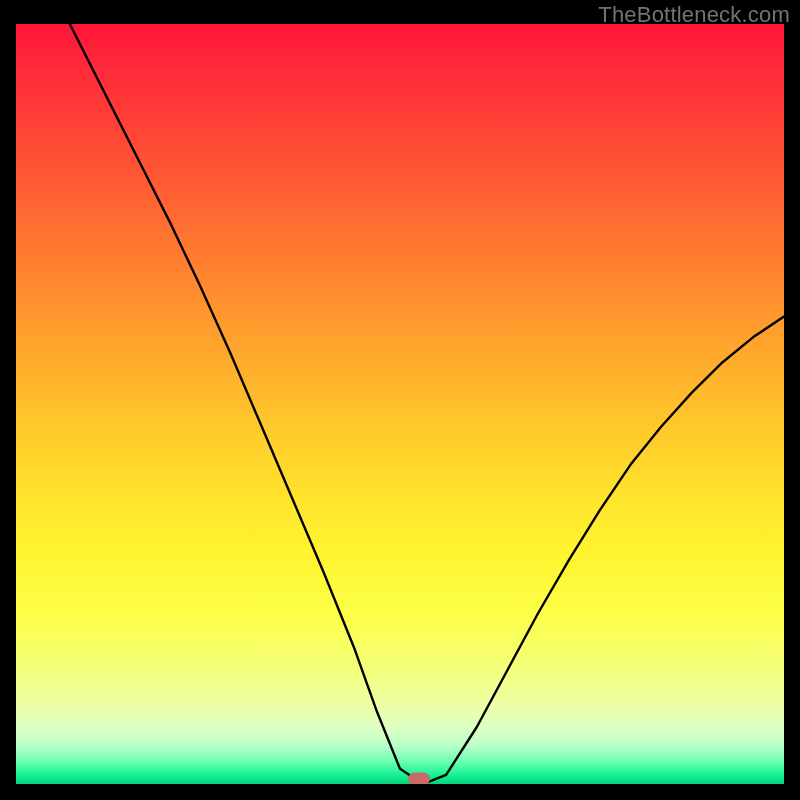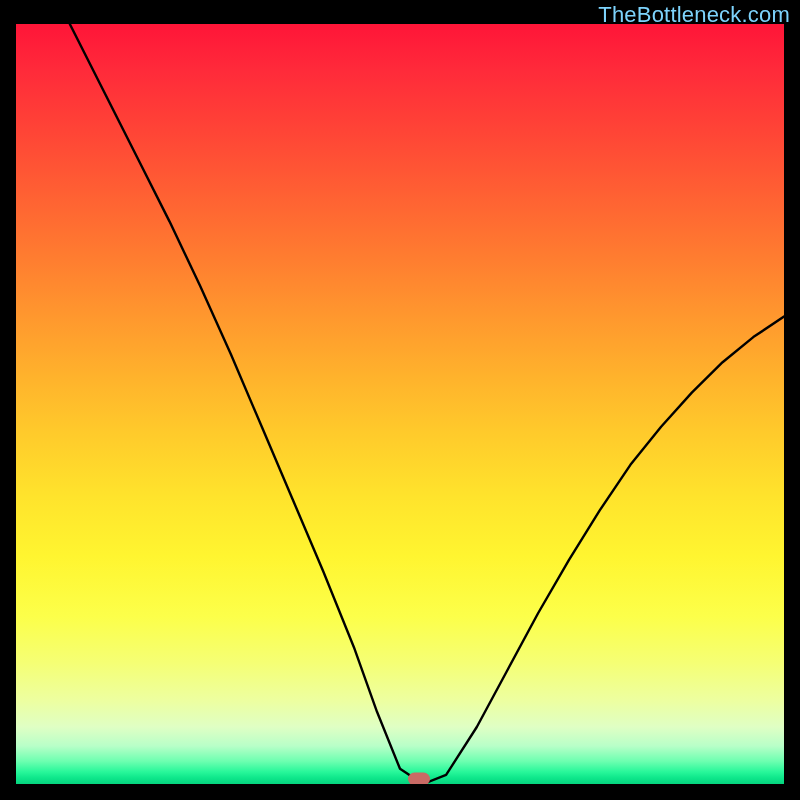--- a/index.html
+++ b/index.html
@@ -14,21 +14,21 @@
   .frame {
     position: relative;
     width: 800px;
     height: 800px;
     background: #000;
   }
   .watermark {
     position: absolute;
     top: 2px;
     right: 10px;
-    color: #7dd3fc;
+    color: #737373;
     font-size: 22px;
     font-weight: 500;
     letter-spacing: 0.2px;
     z-index: 20;
     user-select: none;
   }
   .plot {
     position: absolute;
     left: 16px;
     top: 24px;

